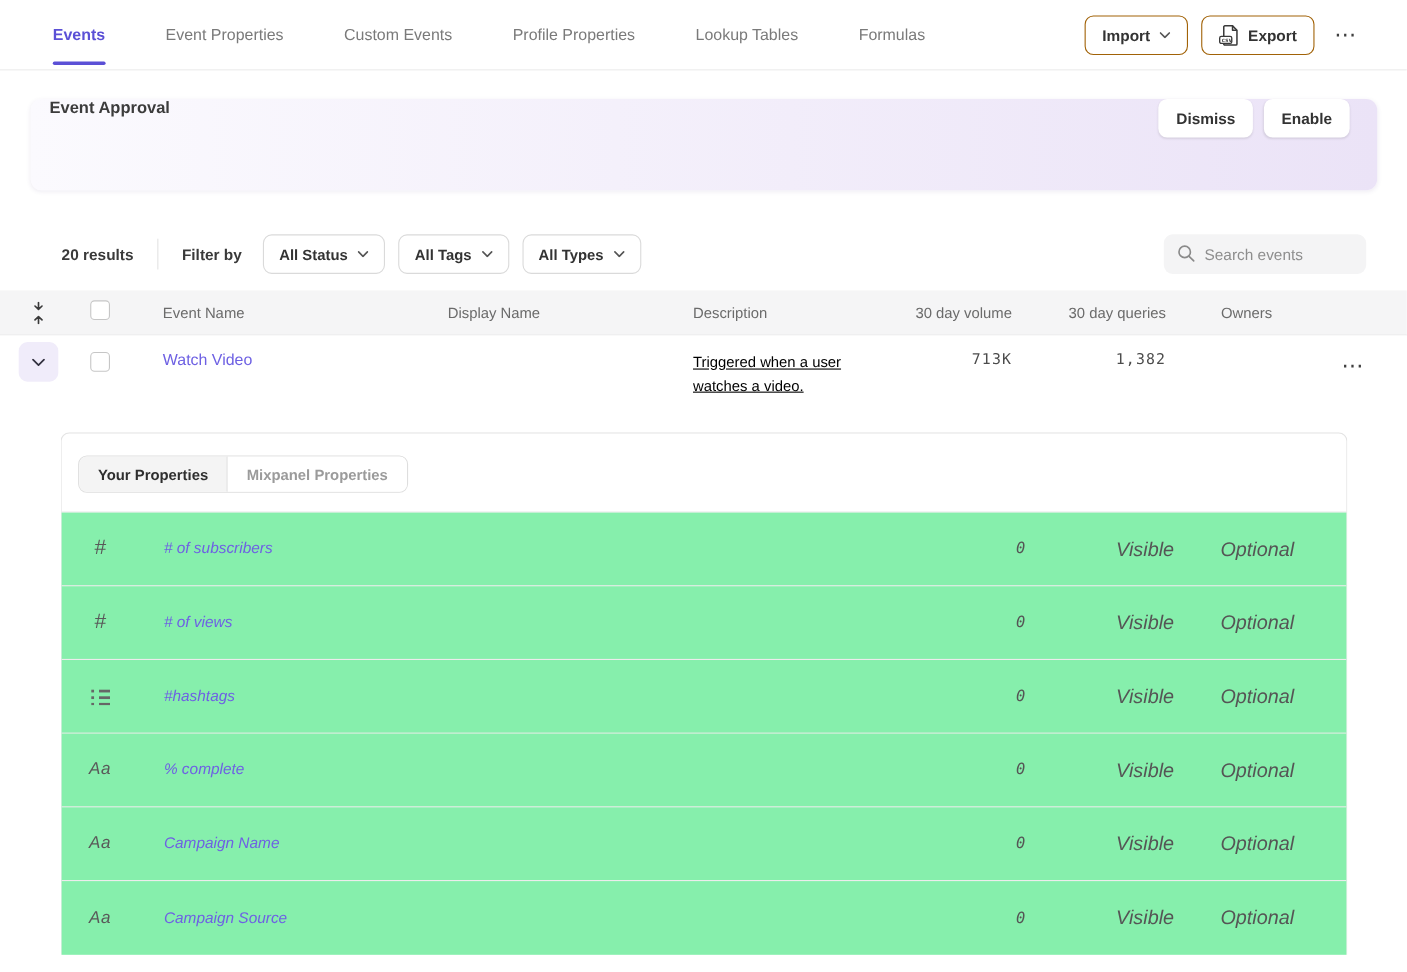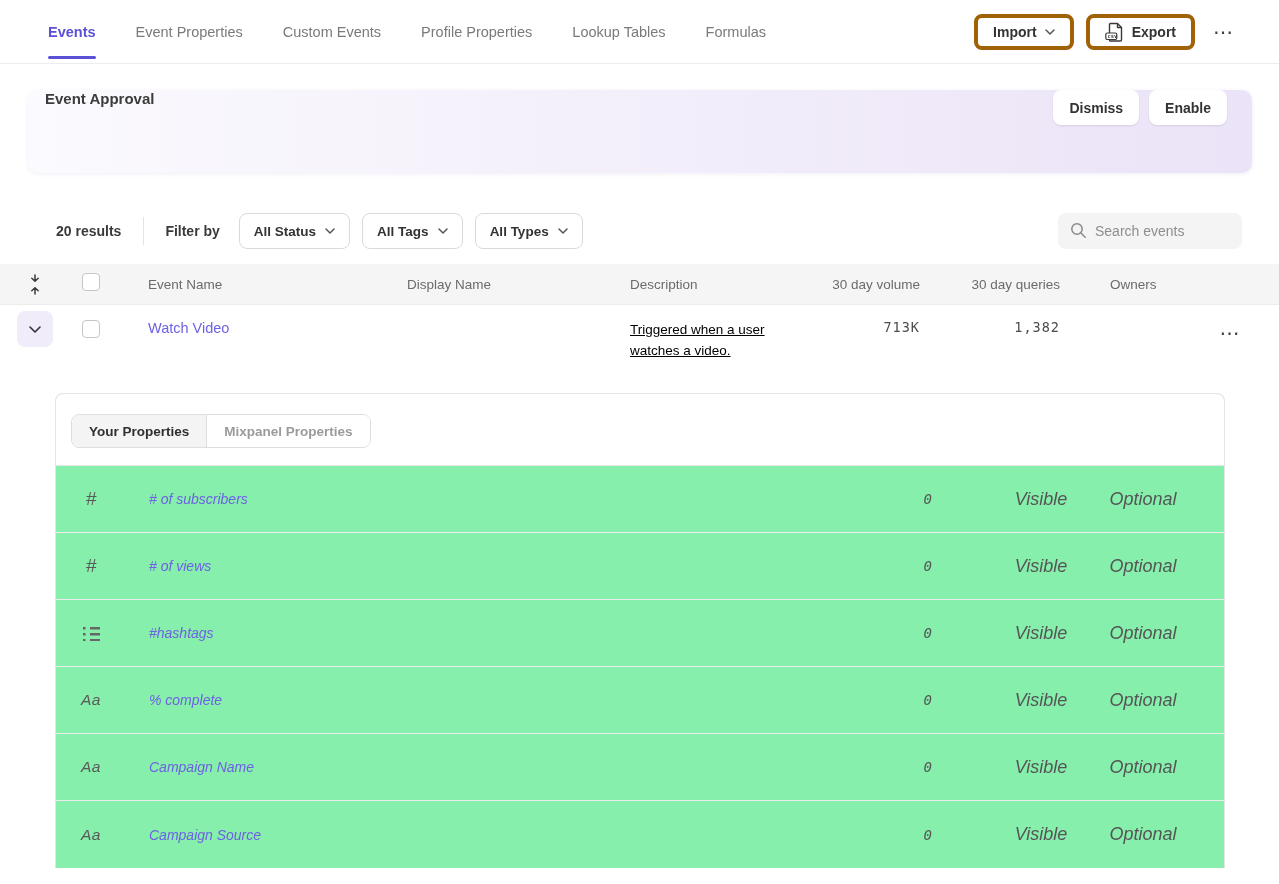--- a/index.html
+++ b/index.html
@@ -1,26 +1,26 @@
 <!DOCTYPE html>
 <html style="--tab-active: #5b50d6; --link: #6e61e3; --banner-from: #fbfafe; --banner-to: #ebe3f7; --header-bg: #f5f5f6; --text-dark: #3c3c3c; --expander-bg: #f0ecfa;"><head>
 <meta charset="utf-8">
 <style>
   * { box-sizing: border-box; margin: 0; padding: 0; }
   body { font-family: "Liberation Sans", sans-serif; background: #fff; }
   .page { width: 1279px; height: 884px; overflow: hidden; background: #fff; position: relative; }
 
   
   .topnav { display: flex; align-items: center; height: 64px; padding: 0 40px 0 48px; border-bottom: 1px solid #ececec; }
-  .tabs { display: flex; gap: 40px; height: 100%; }
+  .tabs { display: flex; gap: 55px; height: 100%; }
   .tab { position: relative; display: flex; align-items: center; height: 100%; font-size: 14.5px; color: #7a7a7a; cursor: pointer; }
   .tab.active { color: var(--tab-active, #5b50d6); font-weight: 700; }
   .tab.active::after { content: ""; position: absolute; left: 0; bottom: 4px; width: 100%; height: 3px; border-radius: 2px; background: var(--tab-active, #5b50d6); }
   .nav-right { margin-left: auto; display: flex; align-items: center; gap: 12px; }
-  .btn-outline { display: flex; align-items: center; gap: 8px; height: 36px; padding: 0 15px; border: 4px solid #a16207; border-radius: 8px; background: #fff; font-size: 14px; font-weight: 600; color: #333; font-family: inherit; cursor: pointer; }
+  .btn-outline { display: flex; align-items: center; gap: 8px; height: 36px; padding: 0 15px; border: 1px solid #a16207; border-radius: 8px; background: #fff; font-size: 14px; font-weight: 600; color: #333; font-family: inherit; cursor: pointer; }
   .icon-btn { border: none; background: none; font-size: 20px; color: #3f3f3f; cursor: pointer; padding: 4px 6px; line-height: 1; }
   .chev { display: inline-block; }
 
   
   .banner { margin: 26px 27px 0 28px; height: 83px; border-radius: 10px; background: linear-gradient(90deg, var(--banner-from, #fbfafe) 0%, var(--banner-to, #ebe3f7) 100%); box-shadow: 0 1px 4px rgba(60,40,110,.08); display: flex; align-items: flex-start; padding: 0 25px 0 17px; }
   .banner-title { font-size: 15px; font-weight: 700; color: var(--text-dark, #3c3c3c); margin-bottom: 6px; }
   .banner-desc { font-size: 13px; color: #6d6d6d; }
   .banner-actions { margin-left: auto; display: flex; gap: 10px; }
   .btn-white { height: 35px; padding: 0 16px; border: none; border-radius: 8px; background: #fff; box-shadow: 0 1px 2px rgba(0,0,0,.10); font-size: 14px; font-weight: 600; color: #333; font-family: inherit; cursor: pointer; }
 

